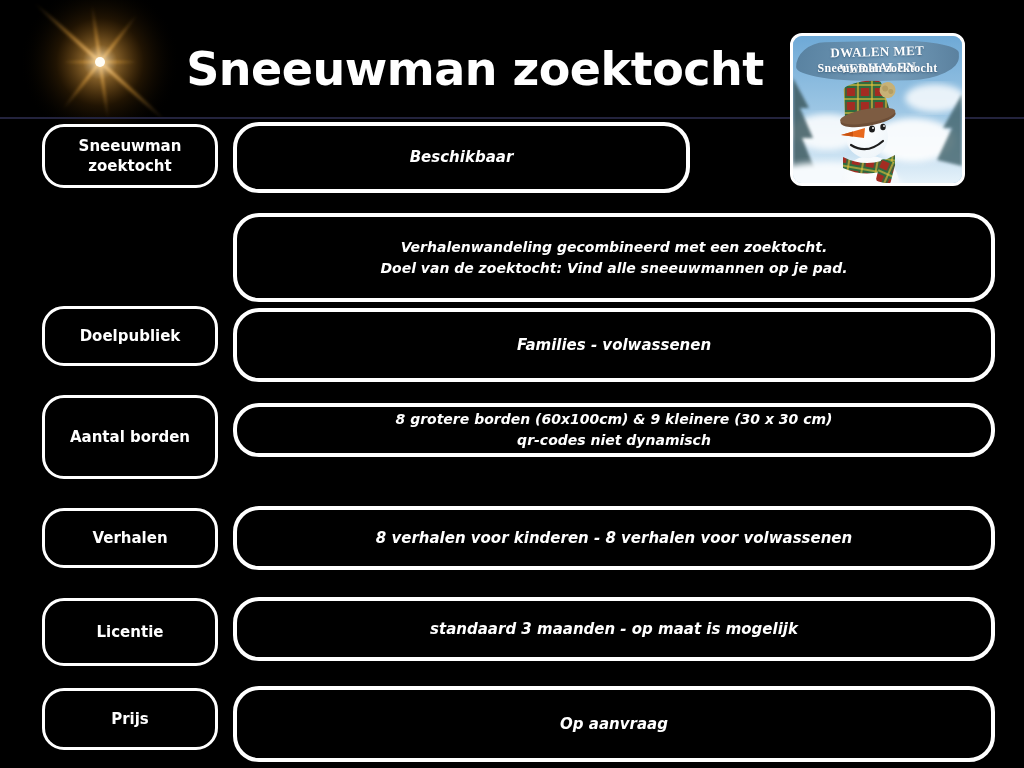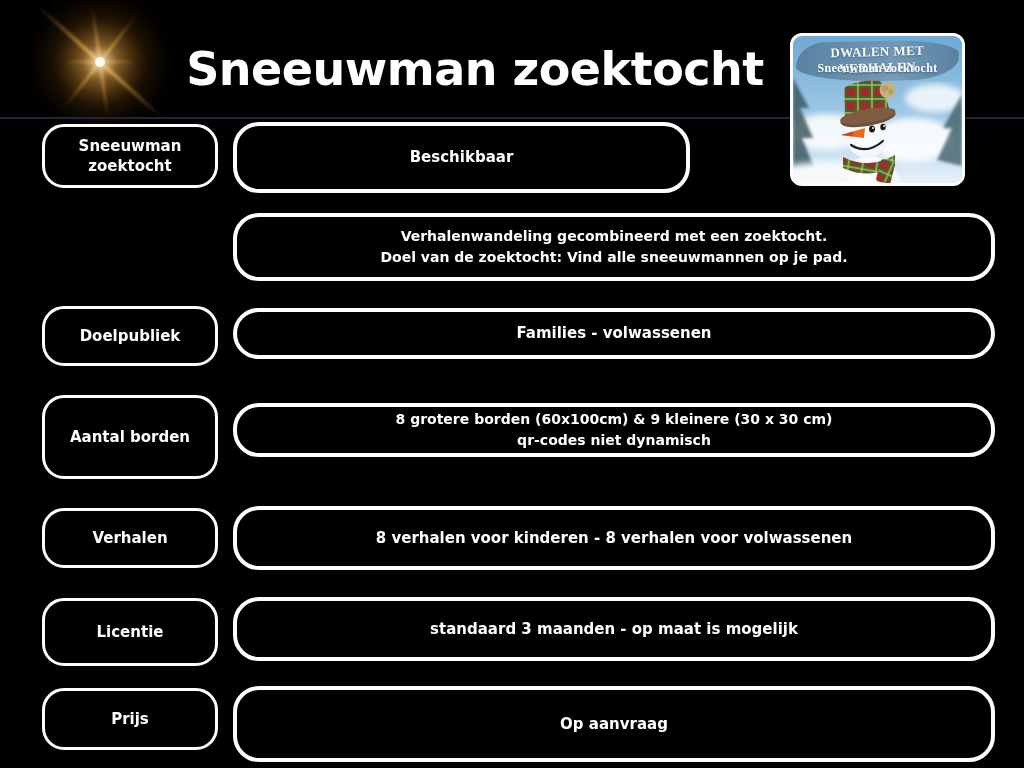--- a/index.html
+++ b/index.html
@@ -64,26 +64,27 @@
     font-size:15px; font-weight:700; line-height:1.35;
     background:#000000;
   }
   .value-box {
     position:absolute; left:233px; width:762px;
     border:4px solid #ffffff; border-radius:26px;
     display:flex; flex-direction:column; align-items:center; justify-content:center;
     text-align:center; padding:4px 24px;
     font-size:14px; font-weight:700; line-height:1.5;
     background:#000000;
+    font-style:italic;
   }
   .value-box.single { font-size:15px; }
 
   .lb1{top:124px;height:64px}  .vb1{top:122px;height:71px;width:457px}
-  .lb2{top:215px;height:62px}  .vb2{top:213px;height:68px}
-  .lb3{top:306px;height:60px}  .vb3{top:308px;height:51px}
+  .lb2{top:215px;height:62px}  .vb2{top:213px;height:89px}
+  .lb3{top:306px;height:60px}  .vb3{top:308px;height:74px}
   .lb4{top:395px;height:84px}  .vb4{top:403px;height:54px}
   .lb5{top:508px;height:60px}  .vb5{top:506px;height:64px}
   .lb6{top:598px;height:68px}  .vb6{top:597px;height:64px}
   .lb7{top:688px;height:62px}  .vb7{top:686px;height:76px}
 </style>
 </head>
 <body>
 
 <div class="slide">
 

